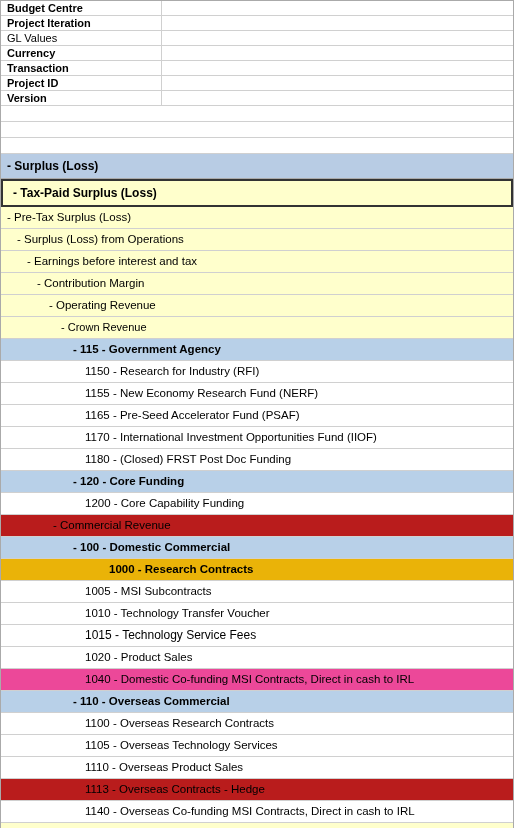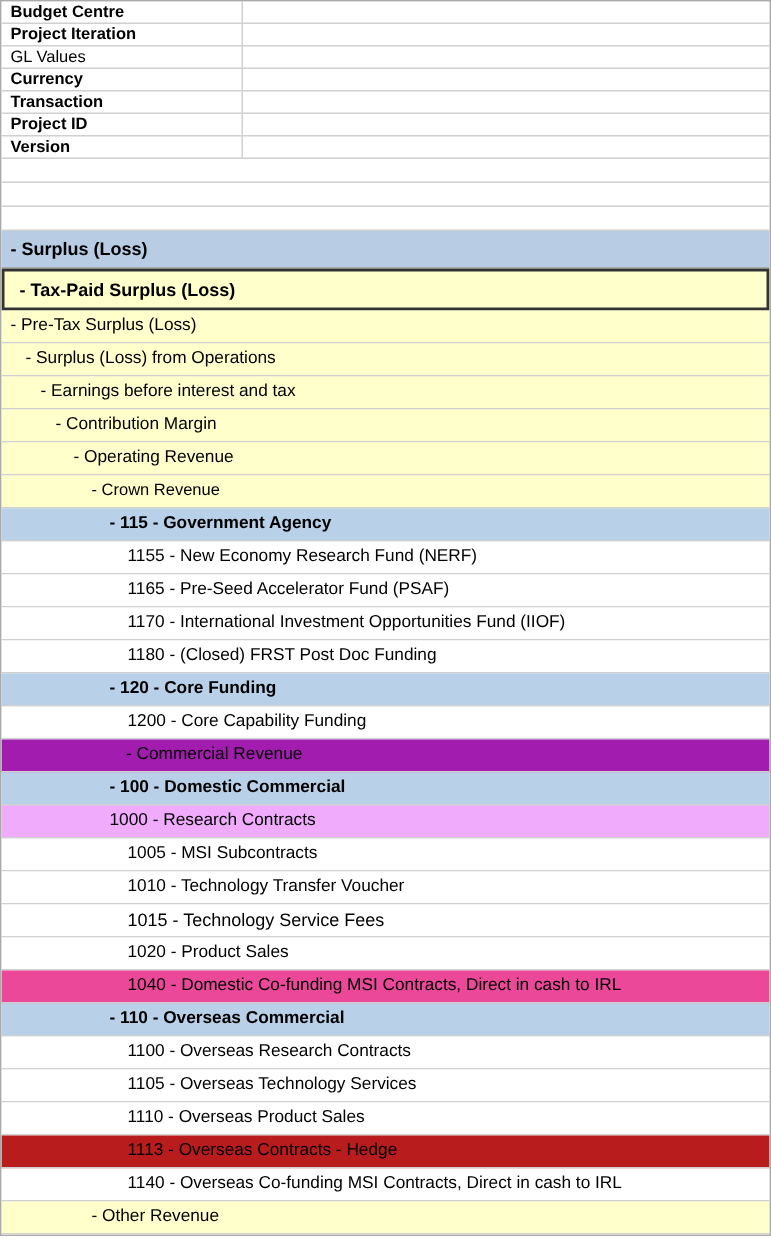--- a/index.html
+++ b/index.html
@@ -65,29 +65,30 @@
   </div>
 
   <div id="tree-items-container">
       <div style="background: rgb(255, 255, 204); padding: 1px 6px; border-bottom: 1px solid rgb(208, 208, 208); font-size: 11.5px; line-height: 19px; font-weight: normal; white-space: nowrap; overflow: hidden; text-overflow: ellipsis;"><span>- Pre-Tax Surplus (Loss)</span></div>
       <div style="background: rgb(255, 255, 204); padding: 1px 16px; border-bottom: 1px solid rgb(208, 208, 208); font-size: 11.5px; line-height: 19px; font-weight: normal; white-space: nowrap; overflow: hidden; text-overflow: ellipsis;"><span>- Surplus (Loss) from Operations</span></div>
       <div style="background: rgb(255, 255, 204); padding: 1px 26px; border-bottom: 1px solid rgb(208, 208, 208); font-size: 11.5px; line-height: 19px; font-weight: normal; white-space: nowrap; overflow: hidden; text-overflow: ellipsis;"><span>- Earnings before interest and tax</span></div>
       <div style="background: rgb(255, 255, 204); padding: 1px 36px; border-bottom: 1px solid rgb(208, 208, 208); font-size: 11.5px; line-height: 19px; font-weight: normal; white-space: nowrap; overflow: hidden; text-overflow: ellipsis;"><span>- Contribution Margin</span></div>
       <div style="background: rgb(255, 255, 204); padding: 1px 48px; border-bottom: 1px solid rgb(208, 208, 208); font-size: 11.5px; line-height: 19px; font-weight: normal; white-space: nowrap; overflow: hidden; text-overflow: ellipsis;"><span>- Operating Revenue</span></div>
       <div style="background: rgb(255, 255, 204); padding: 1px 60px; border-bottom: 1px solid rgb(208, 208, 208); font-size: 11px; line-height: 19px; font-weight: normal; white-space: nowrap; overflow: hidden; text-overflow: ellipsis;"><span>- Crown Revenue</span></div>
       <div style="background: rgb(184, 208, 232); padding: 1px 72px; border-bottom: 1px solid rgb(208, 208, 208); font-size: 11.5px; line-height: 19px; font-weight: bold; white-space: nowrap; overflow: hidden; text-overflow: ellipsis;"><span>- 115 - Government Agency</span></div>
+      <div style="background: rgb(255, 255, 255); padding: 1px 84px; border-bottom: 1px solid rgb(208, 208, 208); font-size: 11.5px; line-height: 19px; font-weight: normal; white-space: nowrap; overflow: hidden; text-overflow: ellipsis;"><span>1150 - Research for Industry (RFI)</span></div>
       <div style="background: rgb(255, 255, 255); padding: 1px 84px; border-bottom: 1px solid rgb(208, 208, 208); font-size: 11.5px; line-height: 19px; font-weight: normal; white-space: nowrap; overflow: hidden; text-overflow: ellipsis;"><span>1155 - New Economy Research Fund (NERF)</span></div>
       <div style="background: rgb(255, 255, 255); padding: 1px 84px; border-bottom: 1px solid rgb(208, 208, 208); font-size: 11.5px; line-height: 19px; font-weight: normal; white-space: nowrap; overflow: hidden; text-overflow: ellipsis;"><span>1165 - Pre-Seed Accelerator Fund (PSAF)</span></div>
       <div style="background: rgb(255, 255, 255); padding: 1px 84px; border-bottom: 1px solid rgb(208, 208, 208); font-size: 11.5px; line-height: 19px; font-weight: normal; white-space: nowrap; overflow: hidden; text-overflow: ellipsis;"><span>1170 - International Investment Opportunities Fund (IIOF)</span></div>
       <div style="background: rgb(255, 255, 255); padding: 1px 84px; border-bottom: 1px solid rgb(208, 208, 208); font-size: 11.5px; line-height: 19px; font-weight: normal; white-space: nowrap; overflow: hidden; text-overflow: ellipsis;"><span>1180 - (Closed) FRST Post Doc Funding</span></div>
       <div style="background: rgb(184, 208, 232); padding: 1px 72px; border-bottom: 1px solid rgb(208, 208, 208); font-size: 11.5px; line-height: 19px; font-weight: bold; white-space: nowrap; overflow: hidden; text-overflow: ellipsis;"><span>- 120 - Core Funding</span></div>
       <div style="background: rgb(255, 255, 255); padding: 1px 84px; border-bottom: 1px solid rgb(208, 208, 208); font-size: 11.5px; line-height: 19px; font-weight: normal; white-space: nowrap; overflow: hidden; text-overflow: ellipsis;"><span>1200 - Core Capability Funding</span></div>
-      <div style="background: #a21caf; padding: 1px 83px; border-bottom: 1px solid rgb(208, 208, 208); font-size: 11.5px; line-height: 19px; font-weight: normal; white-space: nowrap; overflow: hidden; text-overflow: ellipsis;"><span>- Commercial Revenue</span></div>
+      <div style="background: #b91c1c; padding: 1px 52px; border-bottom: 1px solid rgb(208, 208, 208); font-size: 11.5px; line-height: 19px; font-weight: normal; white-space: nowrap; overflow: hidden; text-overflow: ellipsis;"><span>- Commercial Revenue</span></div>
       <div style="background: rgb(184, 208, 232); padding: 1px 72px; border-bottom: 1px solid rgb(208, 208, 208); font-size: 11.5px; line-height: 19px; font-weight: bold; white-space: nowrap; overflow: hidden; text-overflow: ellipsis;"><span>- 100 - Domestic Commercial</span></div>
-      <div style="background: #f0abfc; padding: 1px 72px; border-bottom: 1px solid rgb(208, 208, 208); font-size: 11.5px; line-height: 19px; font-weight: normal; white-space: nowrap; overflow: hidden; text-overflow: ellipsis;"><span>1000 - Research Contracts</span></div>
+      <div style="background: #eab308; padding: 1px 108px; border-bottom: 1px solid rgb(208, 208, 208); font-size: 11.5px; line-height: 19px; font-weight: bold; white-space: nowrap; overflow: hidden; text-overflow: ellipsis;"><span>1000 - Research Contracts</span></div>
       <div style="background: rgb(255, 255, 255); padding: 1px 84px; border-bottom: 1px solid rgb(208, 208, 208); font-size: 11.5px; line-height: 19px; font-weight: normal; white-space: nowrap; overflow: hidden; text-overflow: ellipsis;"><span>1005 - MSI Subcontracts</span></div>
       <div style="background: rgb(255, 255, 255); padding: 1px 84px; border-bottom: 1px solid rgb(208, 208, 208); font-size: 11.5px; line-height: 19px; font-weight: normal; white-space: nowrap; overflow: hidden; text-overflow: ellipsis;"><span>1010 - Technology Transfer Voucher</span></div>
       <div style="background: rgb(255, 255, 255); padding: 1px 84px; border-bottom: 1px solid rgb(208, 208, 208); font-size: 12px; line-height: 19px; font-weight: normal; white-space: nowrap; overflow: hidden; text-overflow: ellipsis;"><span>1015 - Technology Service Fees</span></div>
       <div style="background: rgb(255, 255, 255); padding: 1px 84px; border-bottom: 1px solid rgb(208, 208, 208); font-size: 11.5px; line-height: 19px; font-weight: normal; white-space: nowrap; overflow: hidden; text-overflow: ellipsis;"><span>1020 - Product Sales</span></div>
       <div style="background: #ec4899; padding: 1px 84px; border-bottom: 1px solid rgb(208, 208, 208); font-size: 11.5px; line-height: 19px; font-weight: normal; white-space: nowrap; overflow: hidden; text-overflow: ellipsis;"><span>1040 - Domestic Co-funding MSI Contracts, Direct in cash to IRL</span></div>
       <div style="background: rgb(184, 208, 232); padding: 1px 72px; border-bottom: 1px solid rgb(208, 208, 208); font-size: 11.5px; line-height: 19px; font-weight: bold; white-space: nowrap; overflow: hidden; text-overflow: ellipsis;"><span>- 110 - Overseas Commercial</span></div>
       <div style="background: rgb(255, 255, 255); padding: 1px 84px; border-bottom: 1px solid rgb(208, 208, 208); font-size: 11.5px; line-height: 19px; font-weight: normal; white-space: nowrap; overflow: hidden; text-overflow: ellipsis;"><span>1100 - Overseas Research Contracts</span></div>
       <div style="background: rgb(255, 255, 255); padding: 1px 84px; border-bottom: 1px solid rgb(208, 208, 208); font-size: 11.5px; line-height: 19px; font-weight: normal; white-space: nowrap; overflow: hidden; text-overflow: ellipsis;"><span>1105 - Overseas Technology Services</span></div>
       <div style="background: rgb(255, 255, 255); padding: 1px 84px; border-bottom: 1px solid rgb(208, 208, 208); font-size: 11.5px; line-height: 19px; font-weight: normal; white-space: nowrap; overflow: hidden; text-overflow: ellipsis;"><span>1110 - Overseas Product Sales</span></div>
       <div style="background: #b91c1c; padding: 1px 84px; border-bottom: 1px solid rgb(208, 208, 208); font-size: 11.5px; line-height: 19px; font-weight: normal; white-space: nowrap; overflow: hidden; text-overflow: ellipsis;"><span>1113 - Overseas Contracts - Hedge</span></div>

